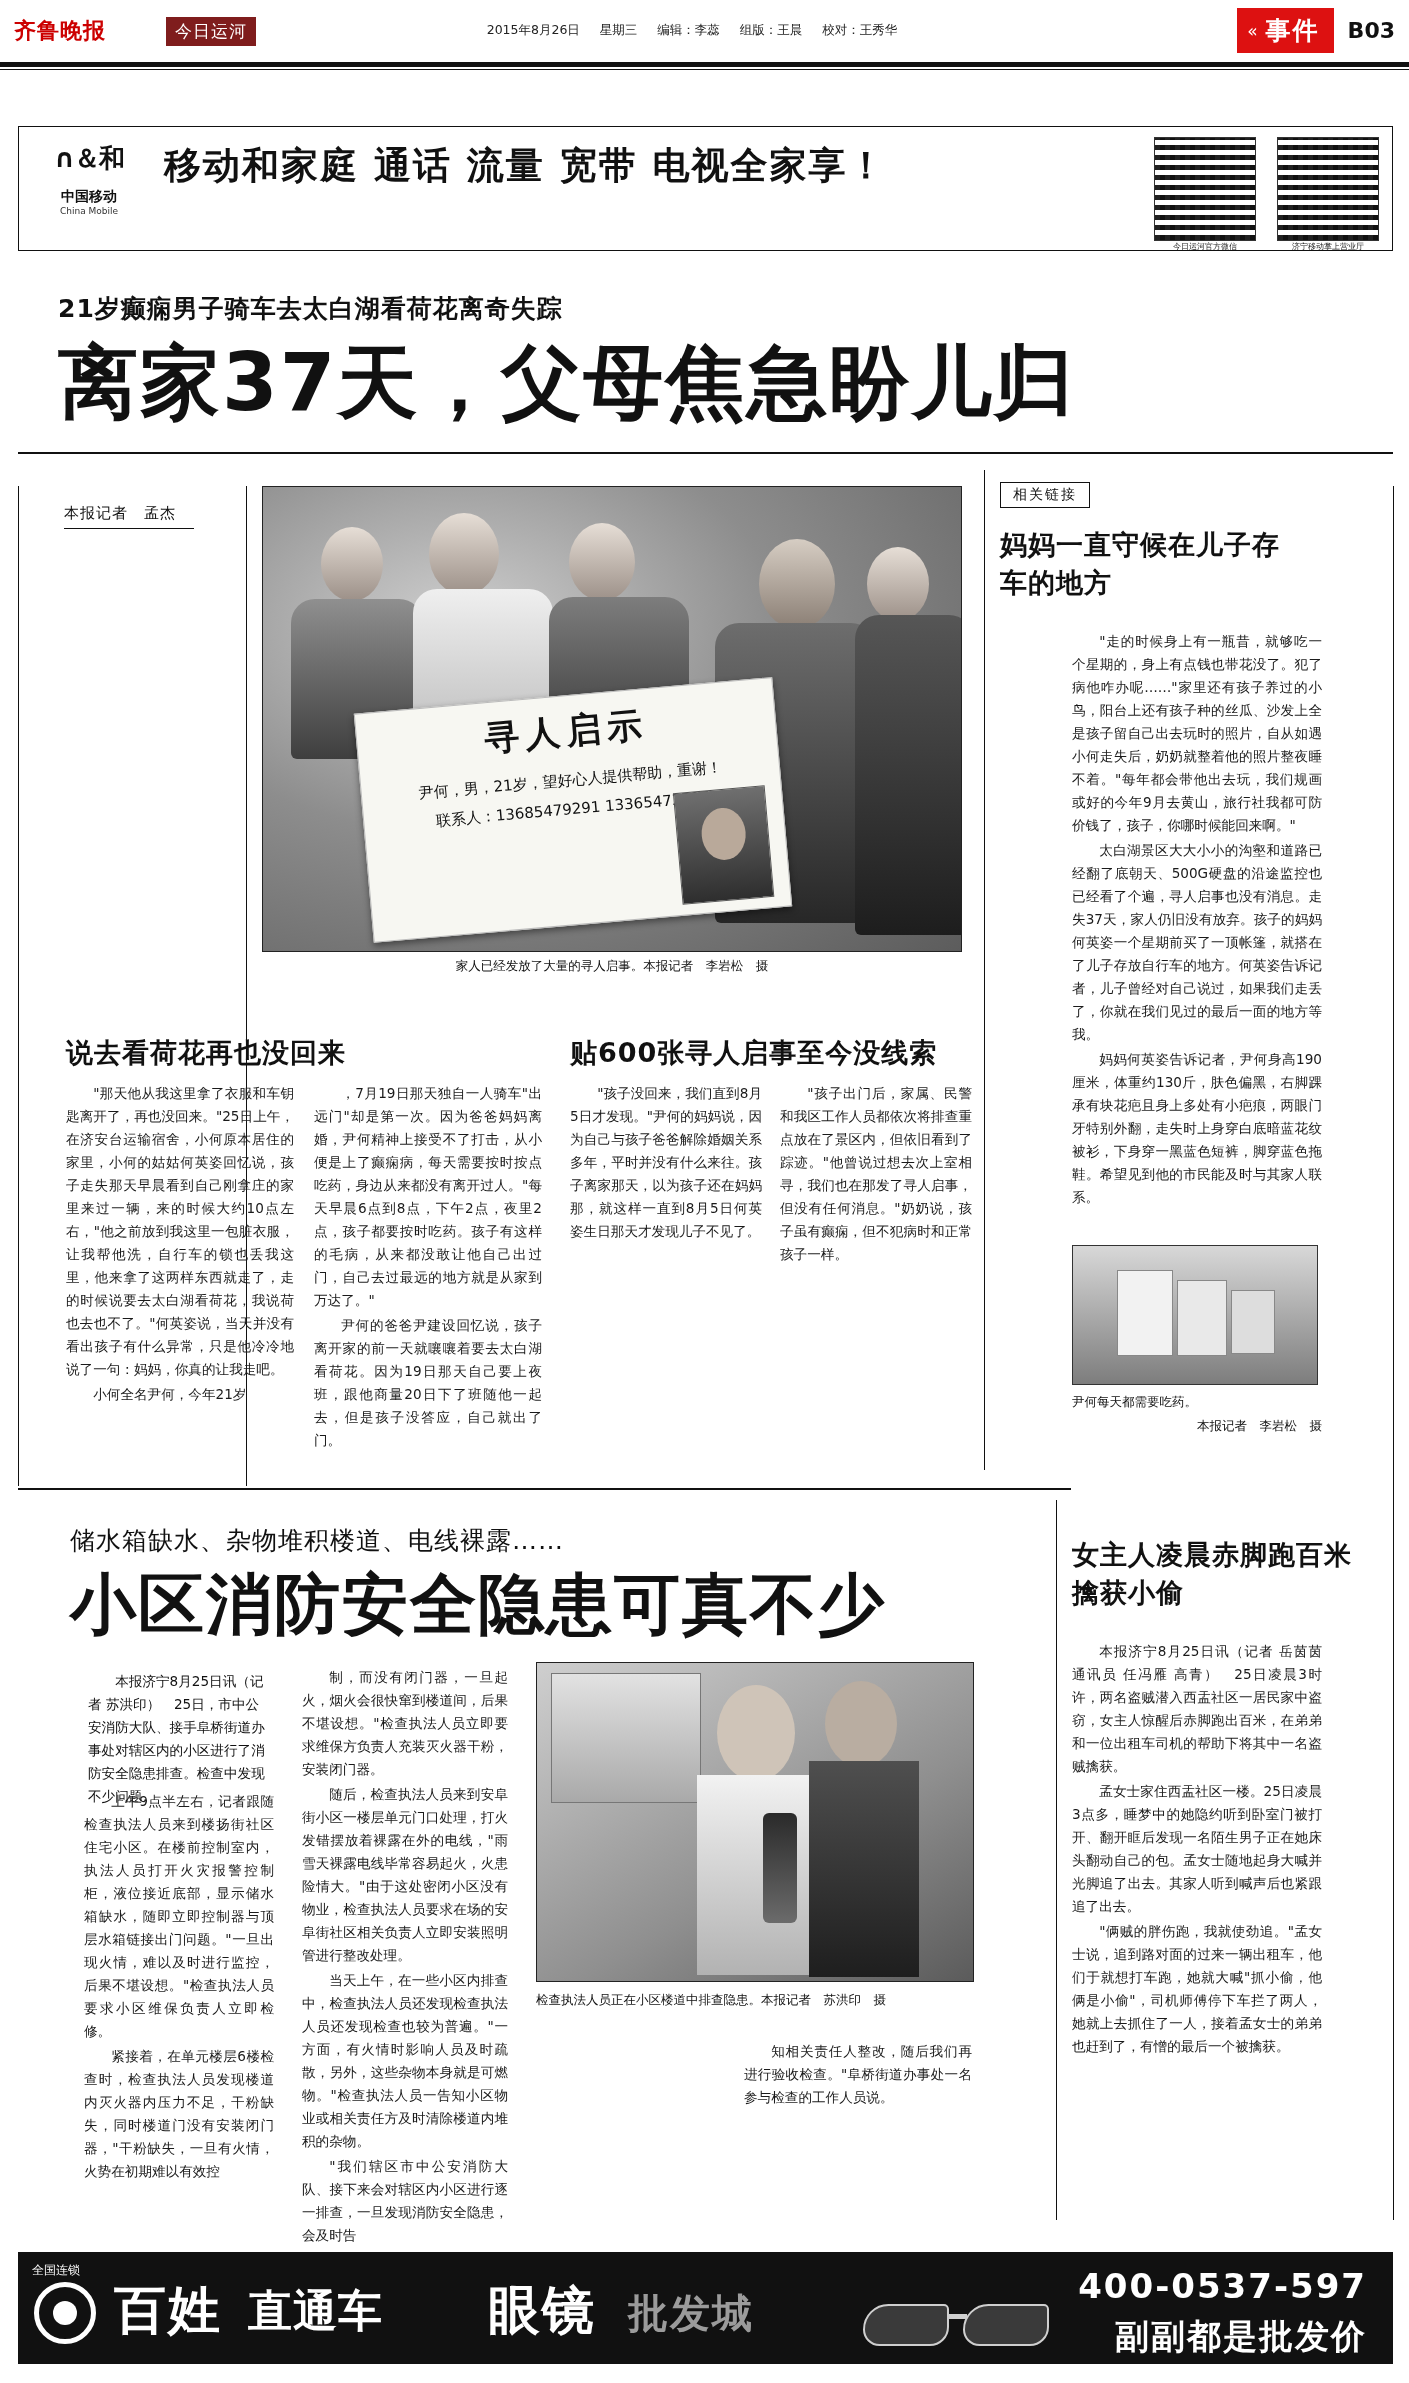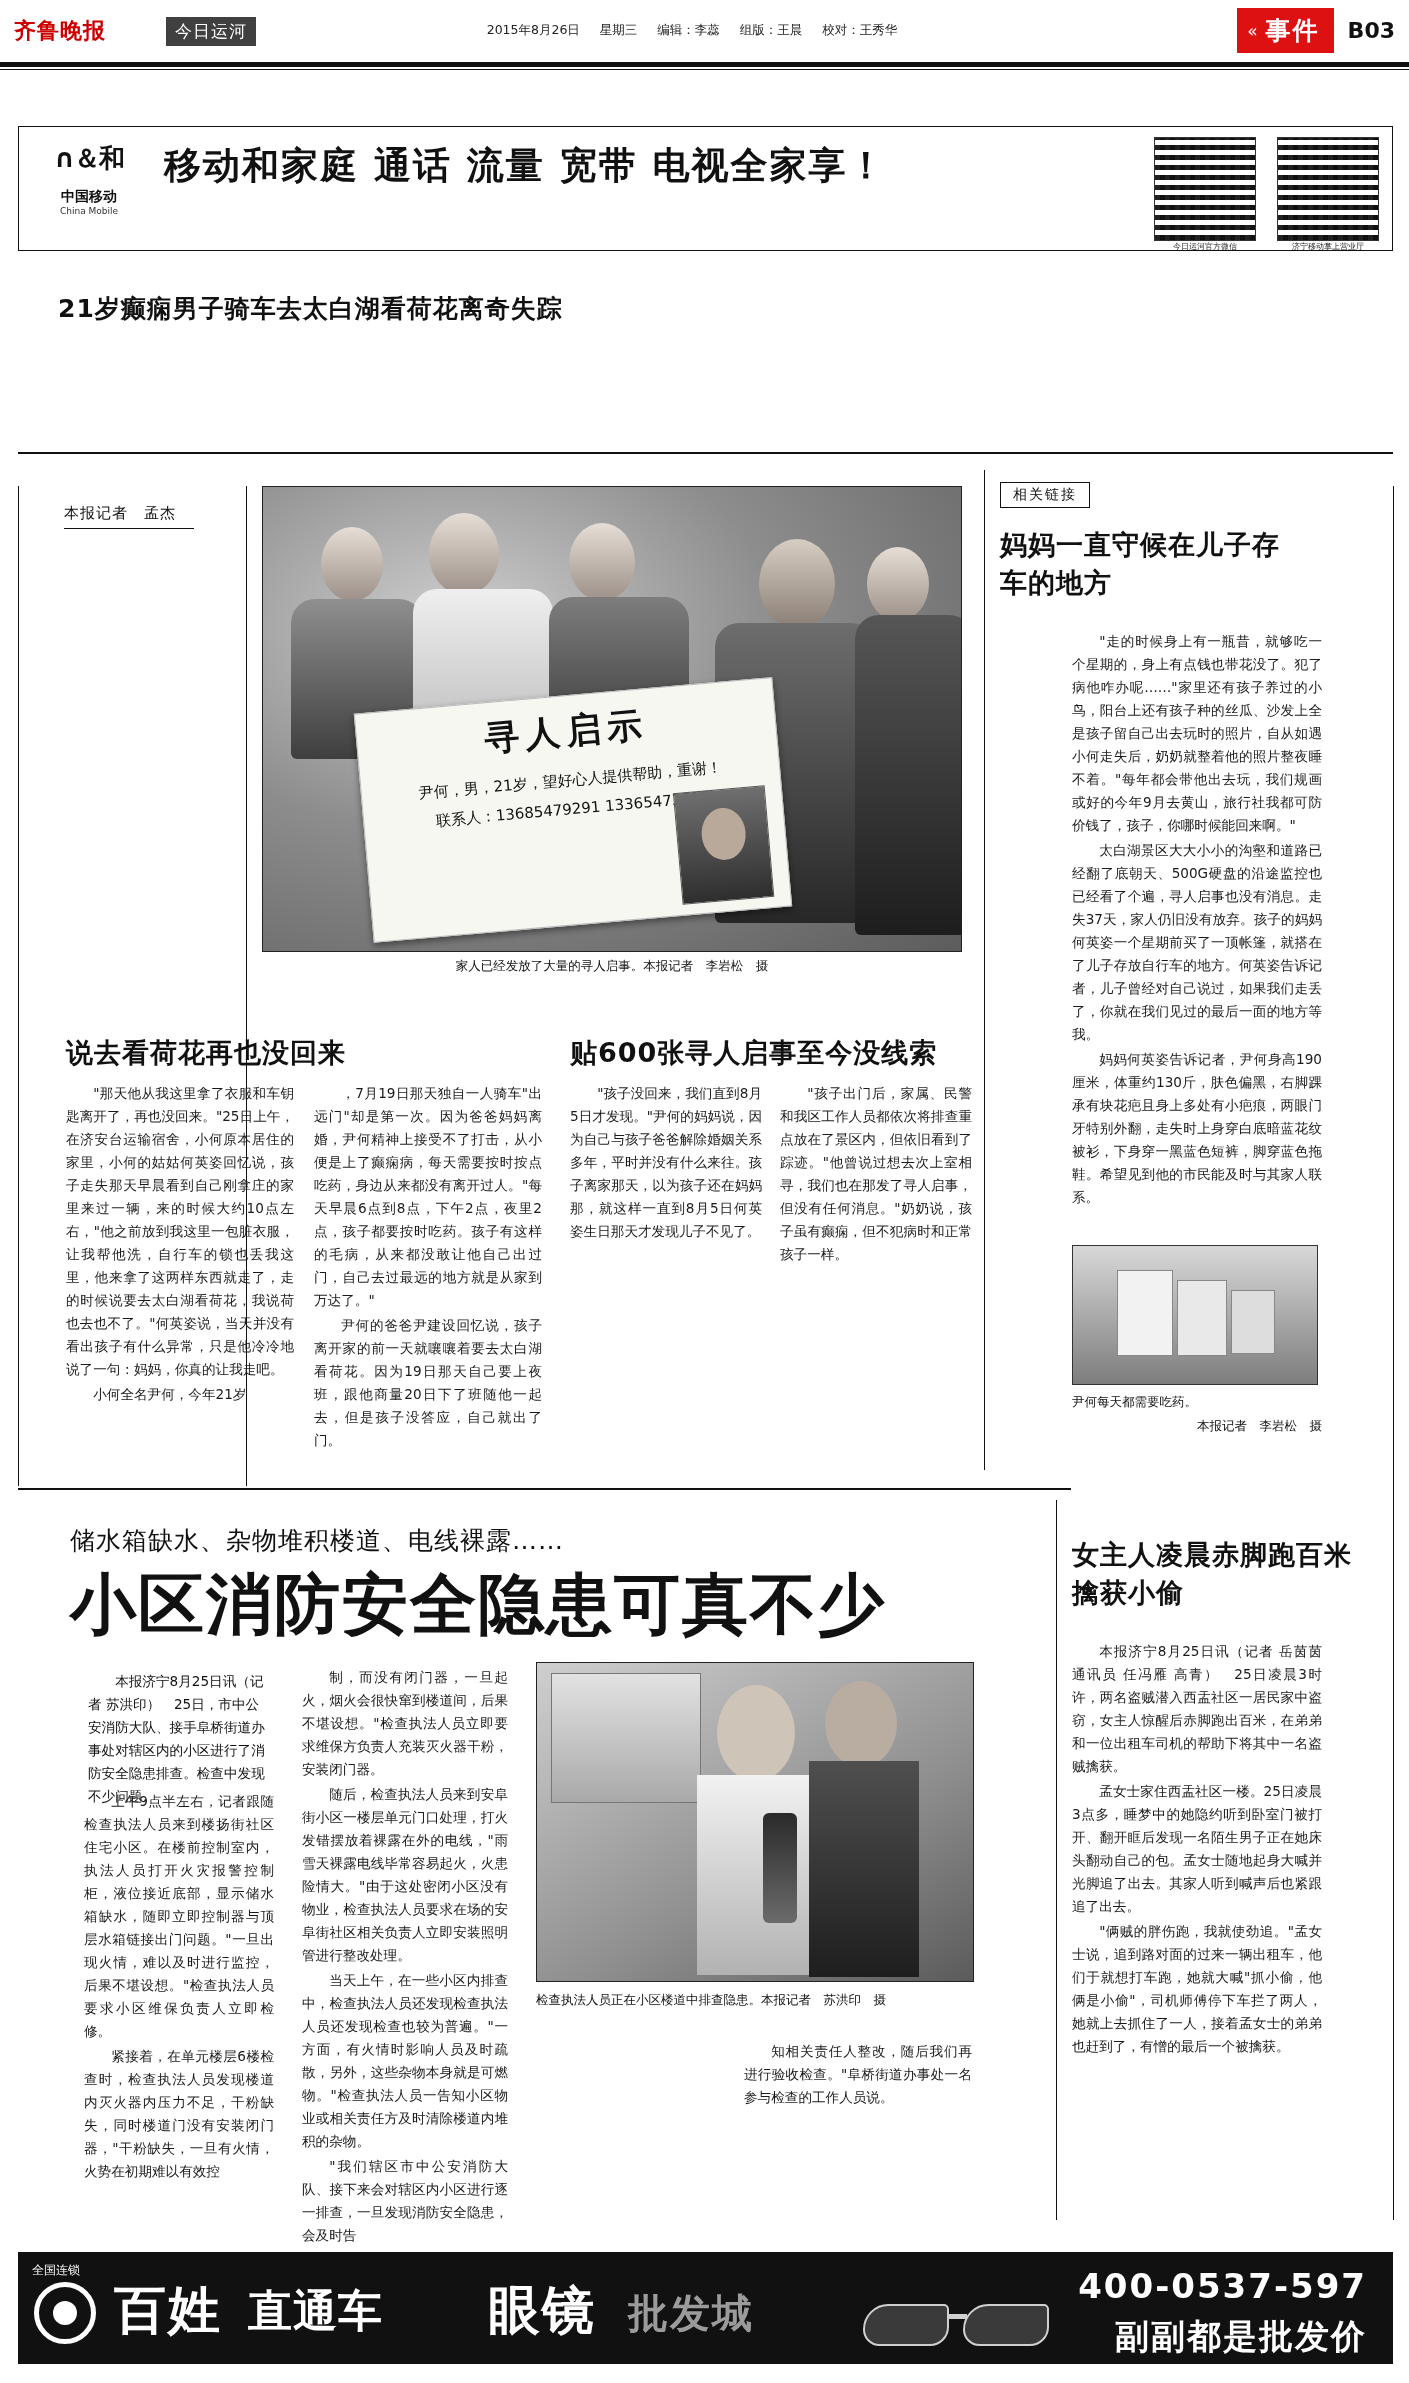--- a/index.html
+++ b/index.html
@@ -11,21 +11,21 @@
     color:#111;
     position:relative;
     overflow:hidden;
   }
   .page { position:relative; width:1409px; height:2383px; background:#fff; }
 
   
   .masthead { position:absolute; left:0; top:0; width:1409px; height:66px; }
   .mh-logo { position:absolute; left:14px; top:16px; font-family:"DejaVu Sans", sans-serif; font-weight:bold; font-size:22px; letter-spacing:1px; color:#111; }
   .mh-logo .red { color:#c00; }
-  .mh-tag { position:absolute; left:166px; top:17px; background:#404040; color:#fff; font-family:"DejaVu Sans", sans-serif; font-size:17px; padding:3px 9px; letter-spacing:1px; }
+  .mh-tag { position:absolute; left:166px; top:17px; background:#7f1d1d; color:#fff; font-family:"DejaVu Sans", sans-serif; font-size:17px; padding:3px 9px; letter-spacing:1px; }
   .mh-center { position:absolute; left:700px; top:22px; transform:translateX(-50%); font-family:"DejaVu Sans", sans-serif; font-size:12.5px; color:#222; white-space:nowrap; }
   .mh-center span { margin-right:16px; }
   .mh-right { position:absolute; right:14px; top:8px; display:flex; align-items:center; }
   .mh-sec { background:#d11; color:#fff; display:flex; align-items:center; padding:6px 14px 6px 10px; }
   .mh-sec .arrows { font-family:"DejaVu Sans", sans-serif; font-size:17px; margin-right:8px; }
   .mh-sec .label { font-family:"DejaVu Sans", sans-serif; font-weight:bold; font-size:25px; letter-spacing:2px; }
   .mh-pageno { font-family:"DejaVu Sans", sans-serif; font-size:22px; font-weight:bold; margin-left:14px; color:#111; }
   .mh-rule { position:absolute; left:0; top:62px; width:1409px; height:5px; background:#111; }
   .mh-rule2 { position:absolute; left:0; top:69px; width:1409px; height:1px; background:#111; }
 
@@ -159,20 +159,21 @@
       <div class="cm-en">China Mobile</div>
     </div>
     <div class="line1">移动和家庭 通话 流量 宽带 电视全家享！</div>
     <div class="qrbox qr1"></div>
     <div class="qrcap qrcap1">今日运河官方微信</div>
     <div class="qrbox qr2"></div>
     <div class="qrcap qrcap2">济宁移动掌上营业厅</div>
   </div>
 
   <div class="kicker">21岁癫痫男子骑车去太白湖看荷花离奇失踪</div>
+  <div class="headline">离家37天，父母焦急盼儿归</div>
   <div class="head-rule"></div>
 
   <div class="vrule" style="left:246px; top:486px; height:1000px;"></div>
   <div class="vrule" style="left:984px; top:470px; height:1000px;"></div>
   <div class="vrule" style="left:1056px; top:1500px; height:720px;"></div>
   <div class="vrule" style="left:18px; top:486px; height:1000px;"></div>
   <div class="vrule" style="left:1393px; top:486px; height:1734px;"></div>
 
   <div class="byline">本报记者　孟杰</div>
   <div class="byline-ul"></div>

